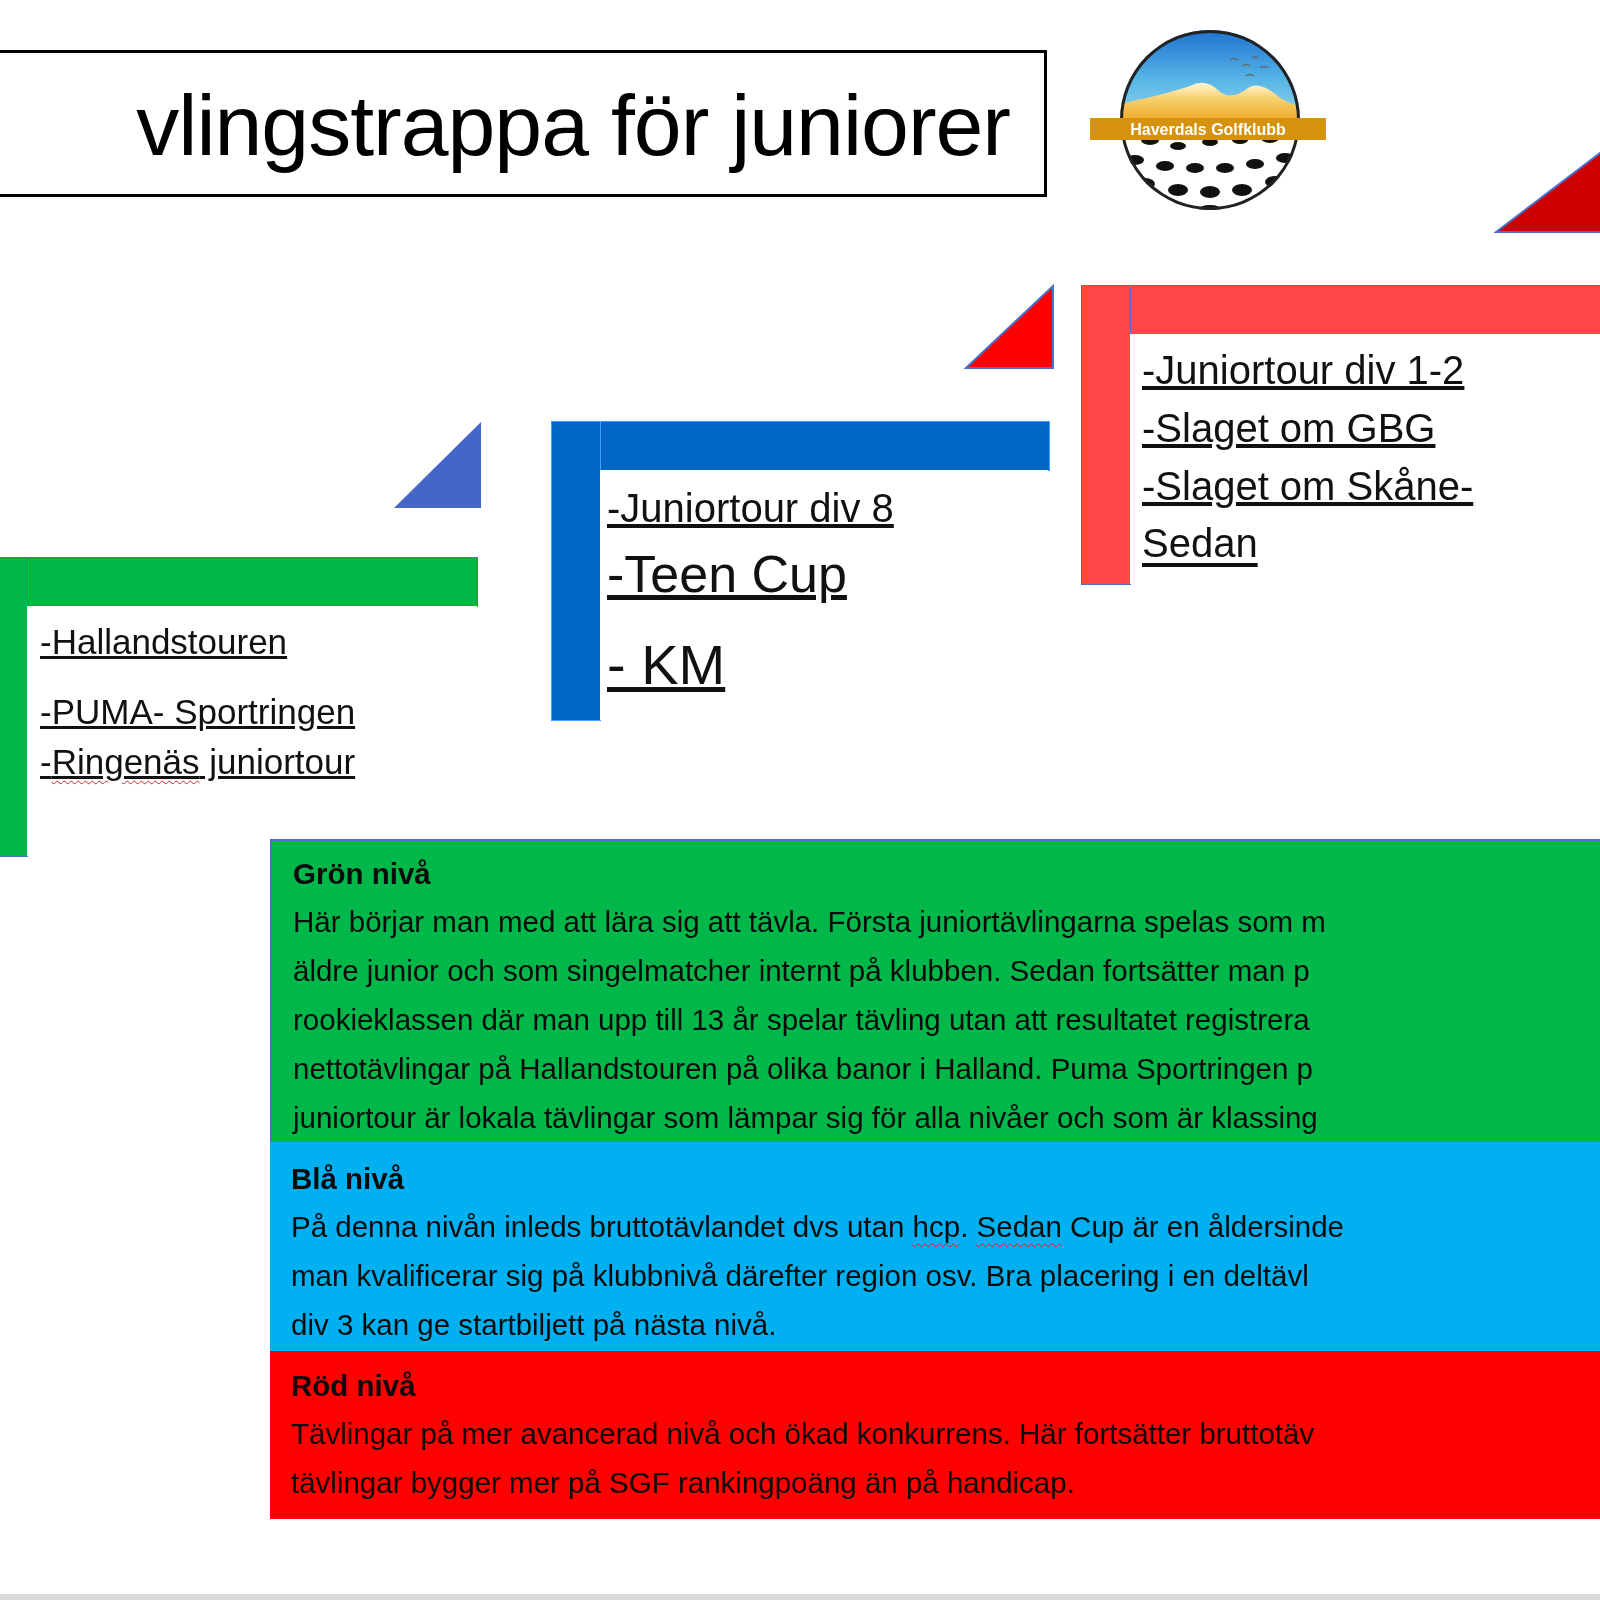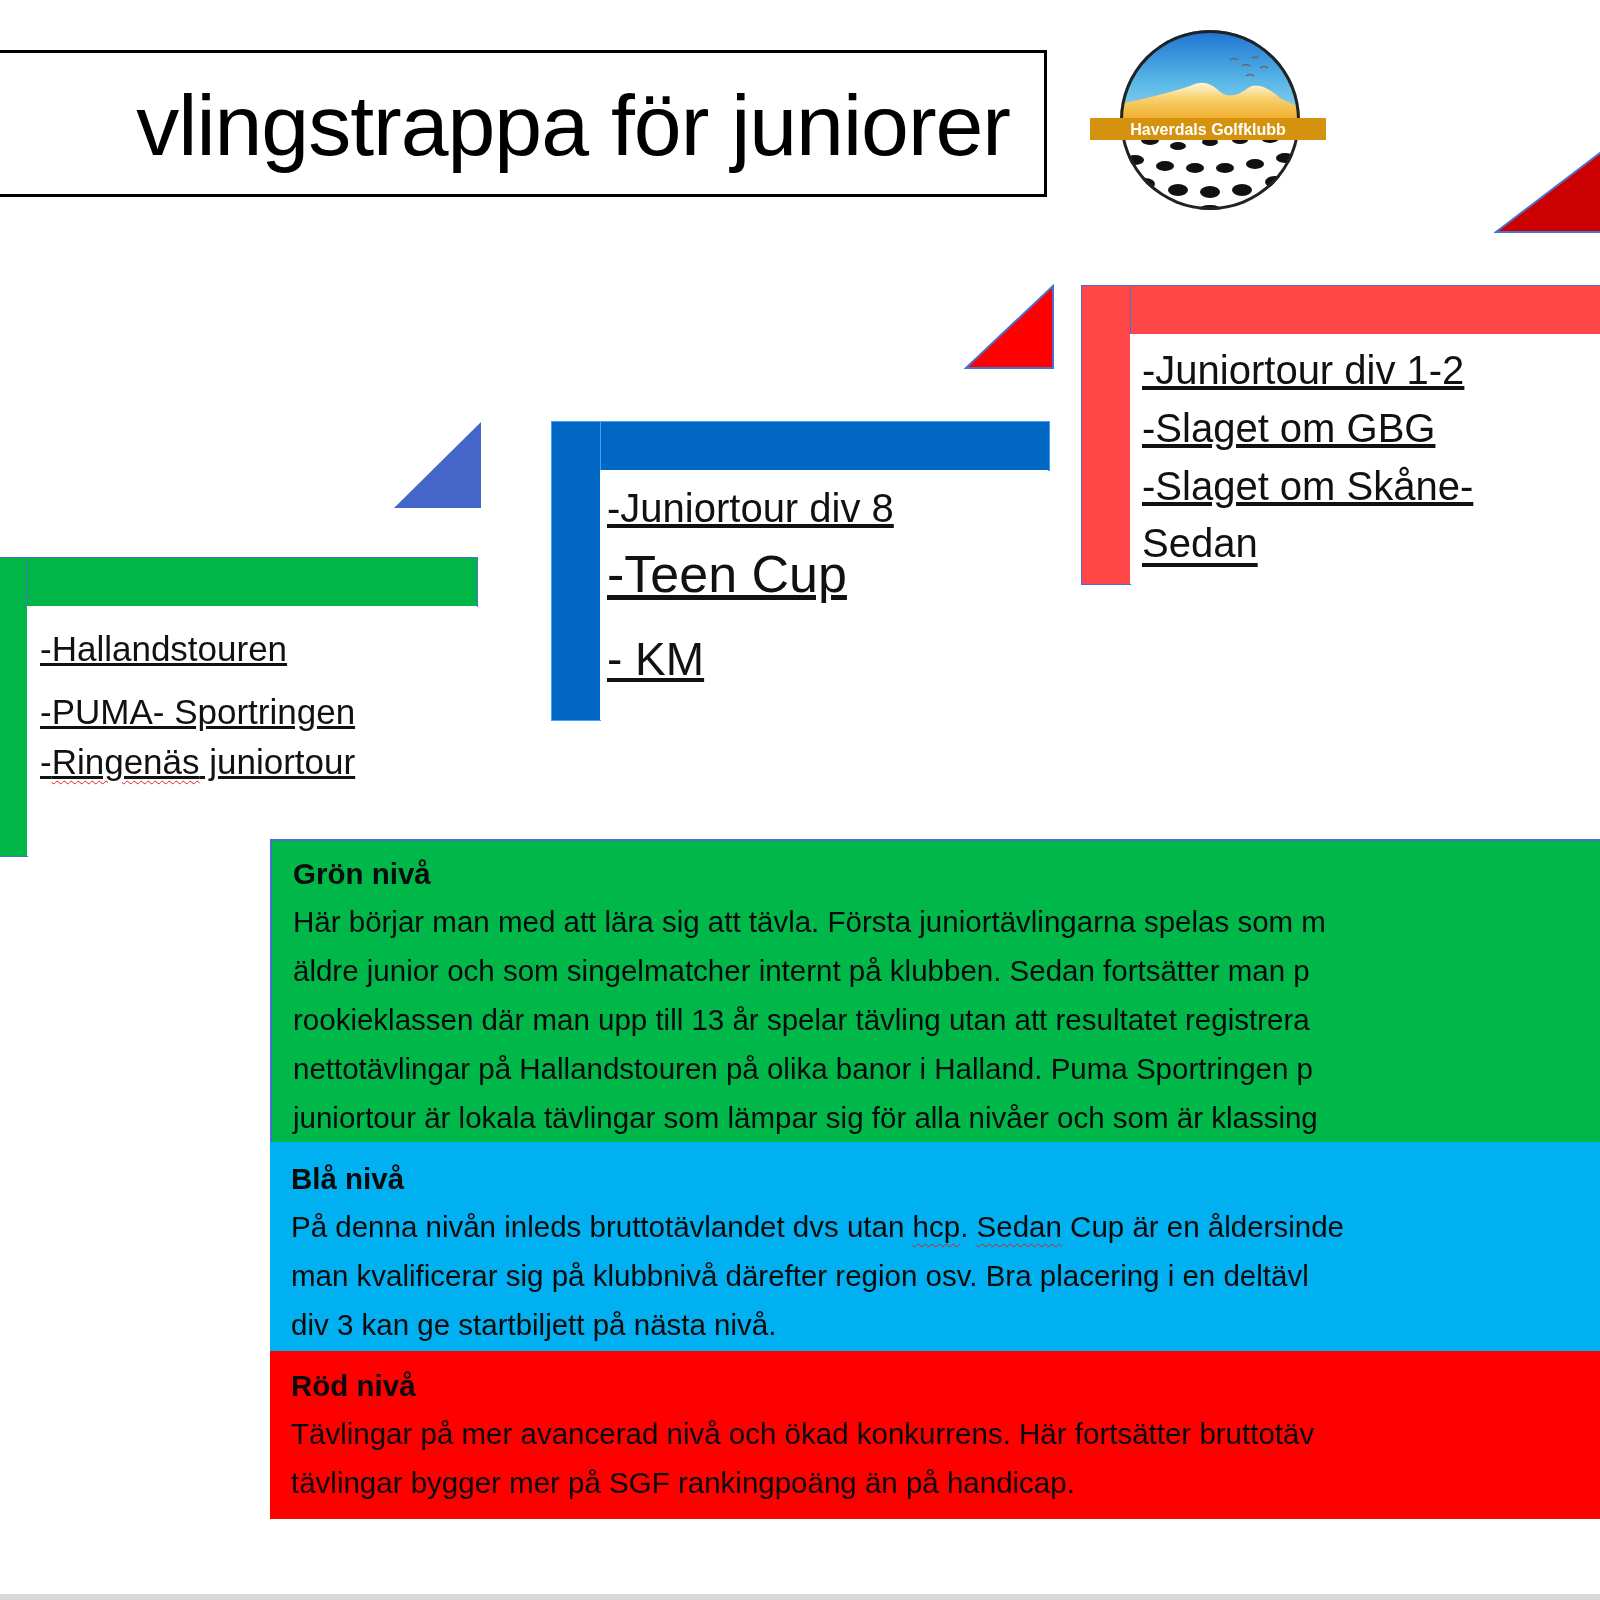--- a/index.html
+++ b/index.html
@@ -196,34 +196,34 @@
     <polygon points="2,84 89,2 89,84" fill="#ff0000" stroke="#4a6fd0" stroke-width="2"></polygon>
   </svg>
 
   <div class="step">
     <div class="bar-top" style="left:551px;top:421px;width:499px;height:50px;background:#0068c4;border-color:#3fa0ff;"></div>
     <div class="bar-left" style="left:551px;top:421px;width:50px;height:300px;background:#0068c4;border-color:#3fa0ff;"></div>
     <div style="position:absolute;left:600px;top:470px;width:448px;height:250px;background:#fff;"></div>
     <div class="step-text" style="left:607px;top:486px;font-size:40px;">
       <div style="top:0px;font-size:40px">-Juniortour div 8</div>
       <div style="top:58px;font-size:52px">-Teen Cup</div>
-      <div style="top:146px;font-size:46px">- KM</div>
+      <div style="top:146px;font-size:56px">- KM</div>
     </div>
   </div>
 
   <svg class="tri" style="left:392px;top:420px" width="92" height="90">
     <polygon points="2,88 89,2 89,88" fill="#4466c8"></polygon>
   </svg>
 
   <div class="step">
     <div class="bar-top" style="left:-10px;top:557px;width:488px;height:50px;background:#00b646;"></div>
     <div class="bar-left" style="left:-10px;top:557px;width:38px;height:300px;background:#00b646;"></div>
     <div style="position:absolute;left:27px;top:606px;width:450px;height:250px;background:#fff;"></div>
     <div class="step-text" style="left:40px;top:618px;font-size:35px;">
-      <div style="top:11px">-Hallandstouren</div>
+      <div style="top:4px">-Hallandstouren</div>
       <div style="top:74px">-PUMA- Sportringen</div>
       <div style="top:124px">-<span class="squiggle">Ringenäs</span> juniortour</div>
     </div>
   </div>
 
   <div class="desc" style="top:839px;height:303px;background:#00b84a;border-top:2px solid #4a6fd0;border-left:2px solid #4a6fd0;">
     <div class="heading">Grön nivå</div>
     <div class="line">Här börjar man med att lära sig att tävla. Första juniortävlingarna spelas som m</div>
     <div class="line">äldre junior och som singelmatcher internt på klubben. Sedan fortsätter man p</div>
     <div class="line">rookieklassen där man upp till 13 år spelar tävling utan att resultatet registrera</div>

